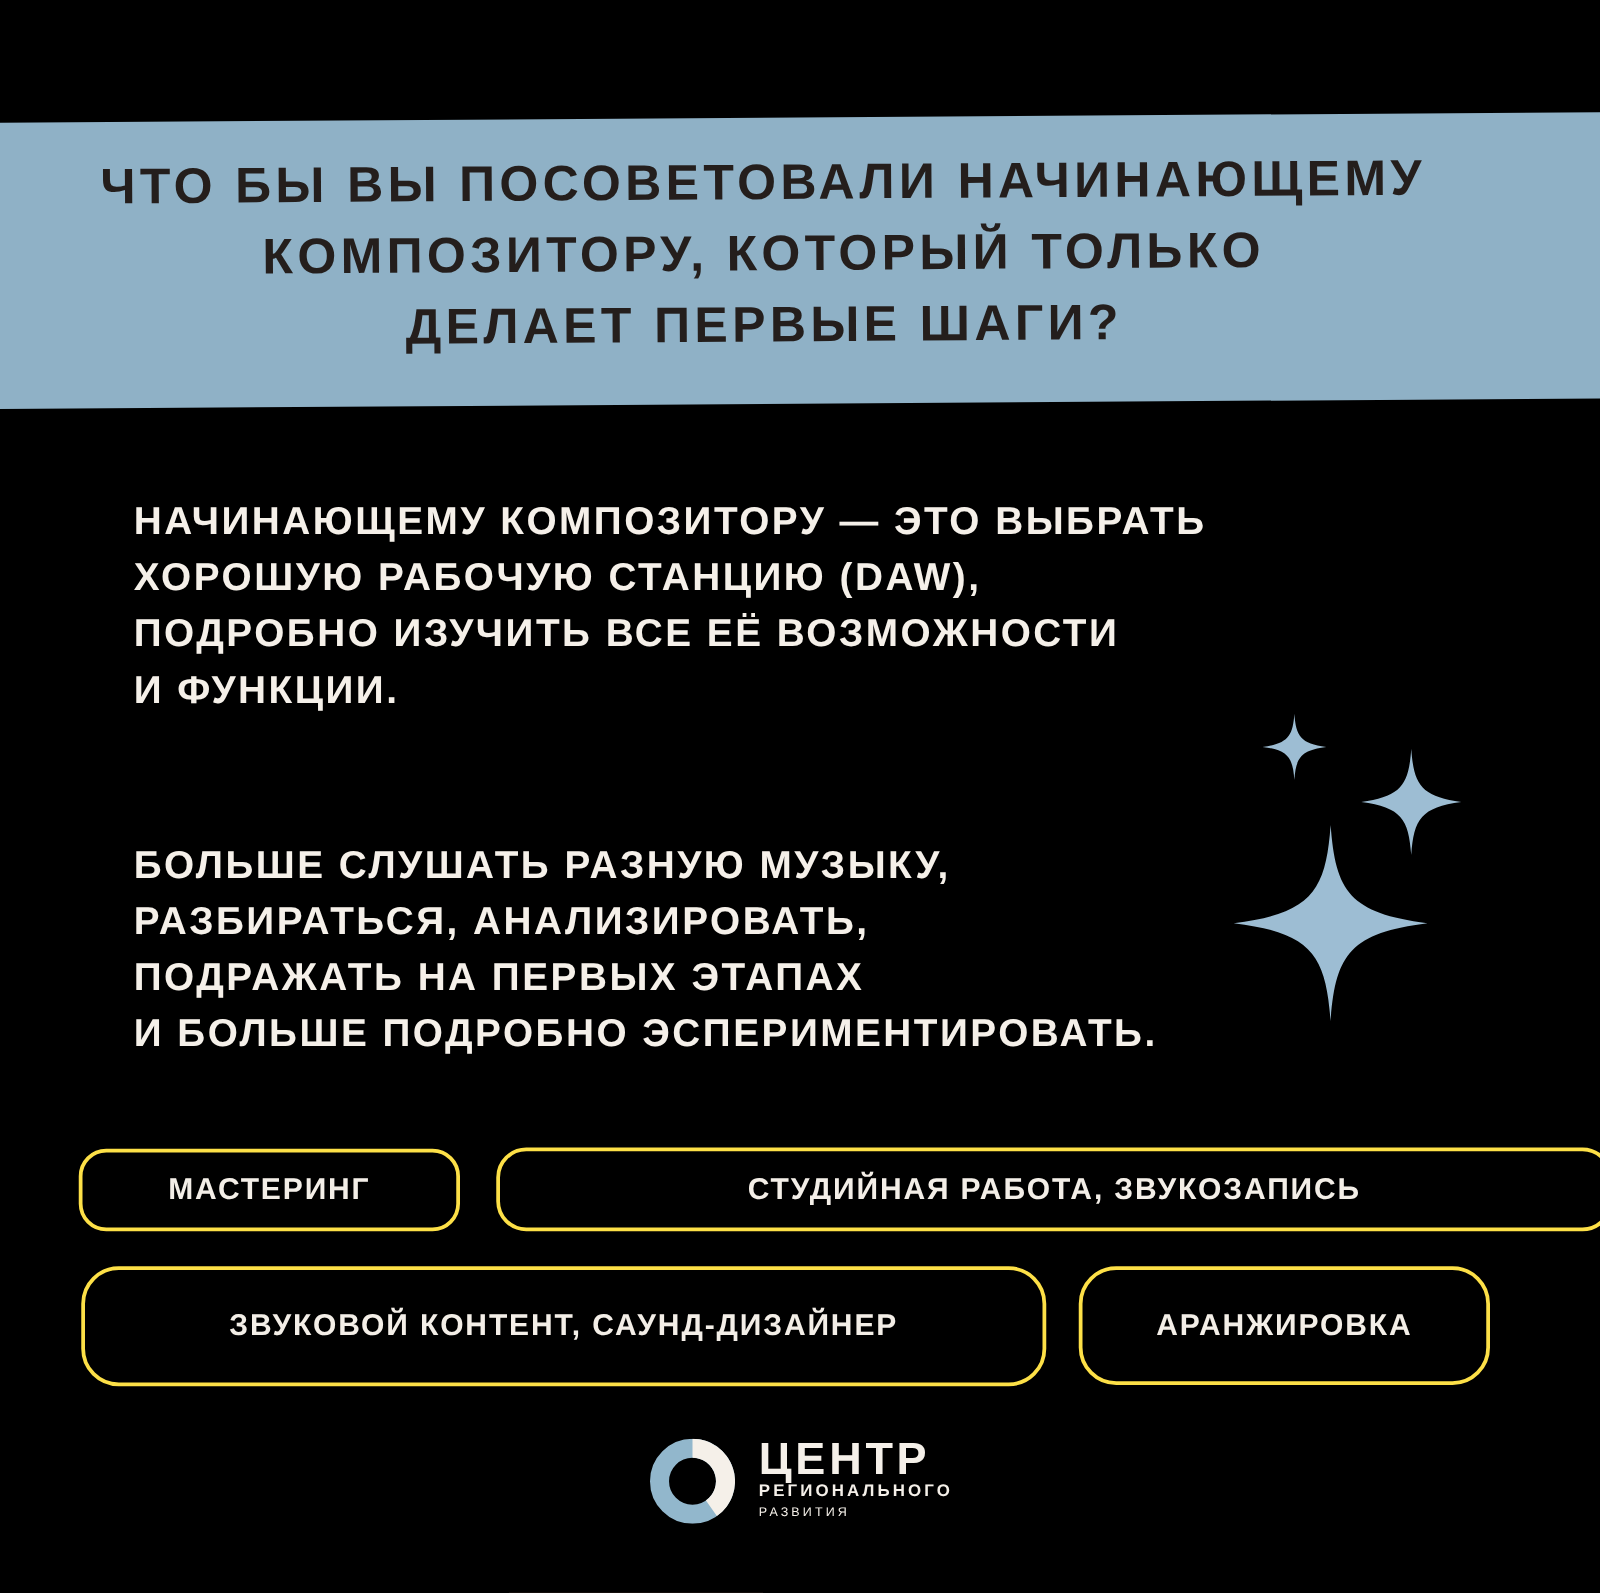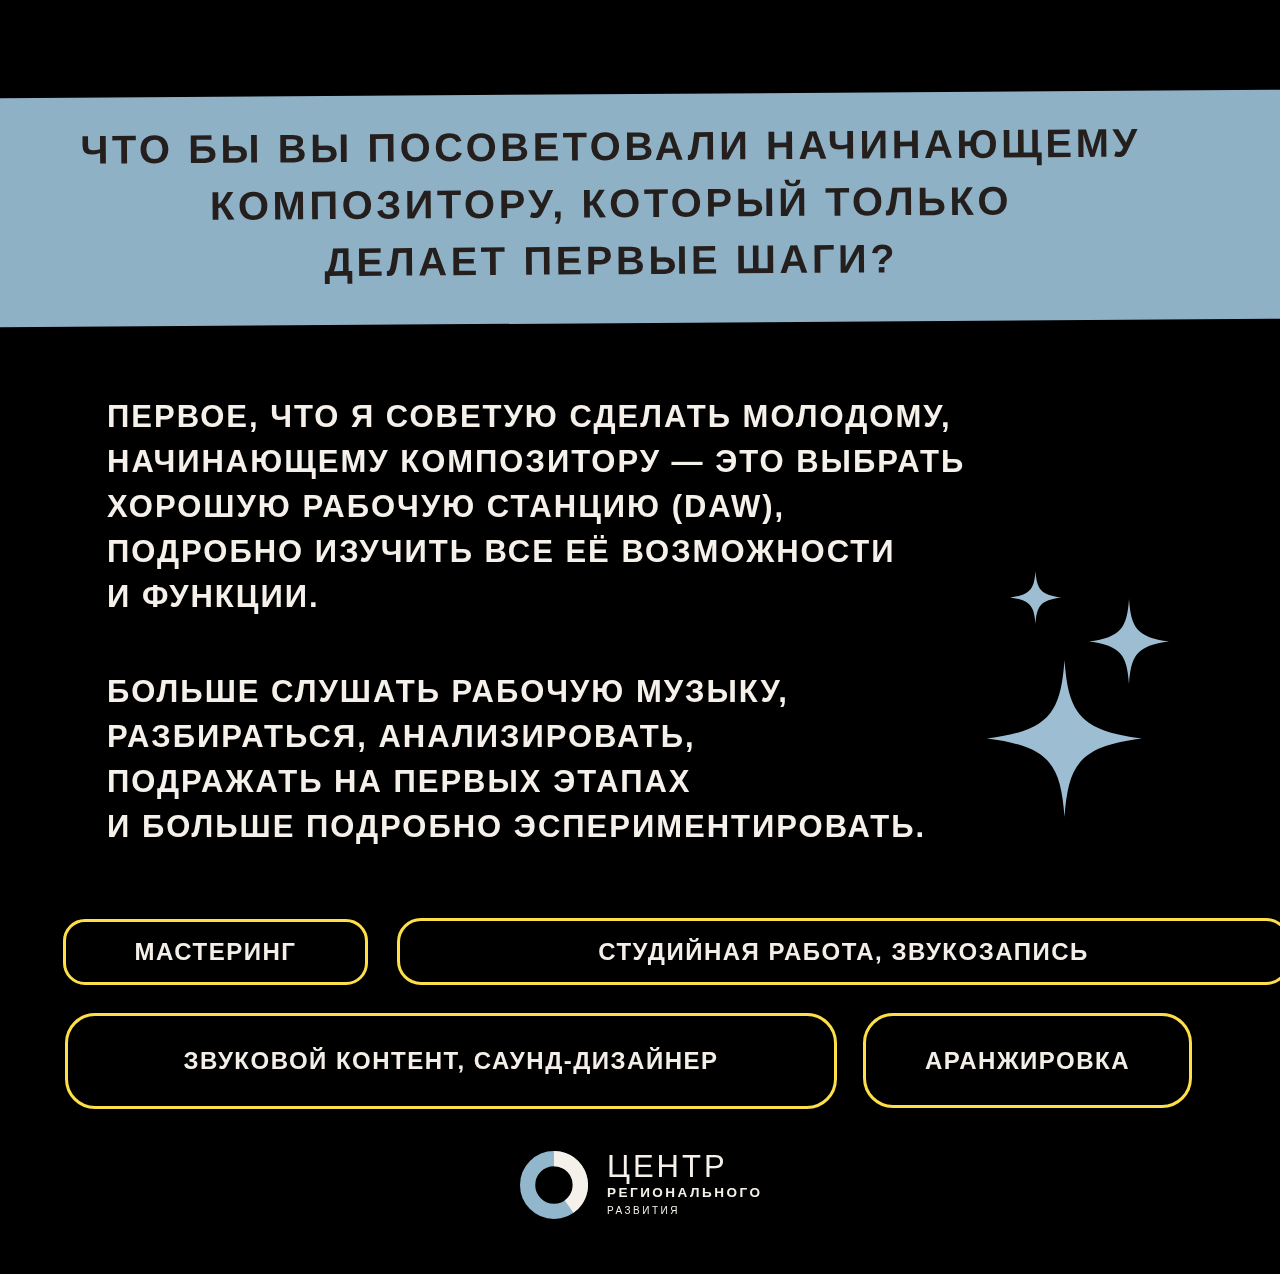--- a/index.html
+++ b/index.html
@@ -63,45 +63,44 @@
     background:transparent;
   }
   .chip-1a { left:63px;  top:919px;  width:305px; height:66px; border-radius:22px; }
   .chip-1b { left:397px; top:918px;  width:893px; height:67px; border-radius:24px; }
   .chip-2a { left:65px;  top:1013px; width:772px; height:96px; border-radius:30px; }
   .chip-2b { left:863px; top:1013px; width:329px; height:95px; border-radius:30px; }
 
   
   .logo-ring { position:absolute; left:520px; top:1151px; width:68px; height:68px; }
   .logo-text { position:absolute; left:607px; top:1152px; color:#f5f0e9; }
-  .logo-line1 { font-size:31px; font-weight:normal; letter-spacing:3px; line-height:30px; }
+  .logo-line1 { font-size:36px; font-weight:bold; letter-spacing:3px; line-height:30px; }
   .logo-line2 { font-size:13.5px; font-weight:bold; letter-spacing:2.5px; line-height:16px; margin-top:3px; }
   .logo-line3 { font-size:10px; font-weight:normal; letter-spacing:2.5px; line-height:16px; margin-top:2px; }
 </style>
 </head>
 <body>
 
 <div class="canvas">
 
   <div class="band">
     <div class="band-line">ЧТО БЫ ВЫ ПОСОВЕТОВАЛИ НАЧИНАЮЩЕМУ</div>
     <div class="band-line">КОМПОЗИТОРУ, КОТОРЫЙ ТОЛЬКО</div>
     <div class="band-line">ДЕЛАЕТ ПЕРВЫЕ ШАГИ?</div>
   </div>
 
   <div class="paragraph p1">
-    <div class="body-line">ПЕРВОЕ, ЧТО Я СОВЕТУЮ СДЕЛАТЬ МОЛОДОМУ,</div>
     <div class="body-line">НАЧИНАЮЩЕМУ КОМПОЗИТОРУ — ЭТО ВЫБРАТЬ</div>
     <div class="body-line">ХОРОШУЮ РАБОЧУЮ СТАНЦИЮ (DAW),</div>
     <div class="body-line">ПОДРОБНО ИЗУЧИТЬ ВСЕ ЕЁ ВОЗМОЖНОСТИ</div>
     <div class="body-line">И ФУНКЦИИ.</div>
   </div>
 
   <div class="paragraph p2">
-    <div class="body-line">БОЛЬШЕ СЛУШАТЬ РАБОЧУЮ МУЗЫКУ,</div>
+    <div class="body-line">БОЛЬШЕ СЛУШАТЬ РАЗНУЮ МУЗЫКУ,</div>
     <div class="body-line">РАЗБИРАТЬСЯ, АНАЛИЗИРОВАТЬ,</div>
     <div class="body-line">ПОДРАЖАТЬ НА ПЕРВЫХ ЭТАПАХ</div>
     <div class="body-line">И БОЛЬШЕ ПОДРОБНО ЭСПЕРИМЕНТИРОВАТЬ.</div>
   </div>
 
   <svg class="sparkle sp-small" viewBox="0 0 100 100" preserveAspectRatio="none">
     <path d="M50,0 C52.5,34 60,45 100,50 C60,55 52.5,66 50,100 C47.5,66 40,55 0,50 C40,45 47.5,34 50,0 Z" fill="#9dbdd3"></path>
   </svg>
   <svg class="sparkle sp-medium" viewBox="0 0 100 100" preserveAspectRatio="none">
     <path d="M50,0 C52.5,34 60,45 100,50 C60,55 52.5,66 50,100 C47.5,66 40,55 0,50 C40,45 47.5,34 50,0 Z" fill="#9dbdd3"></path>

